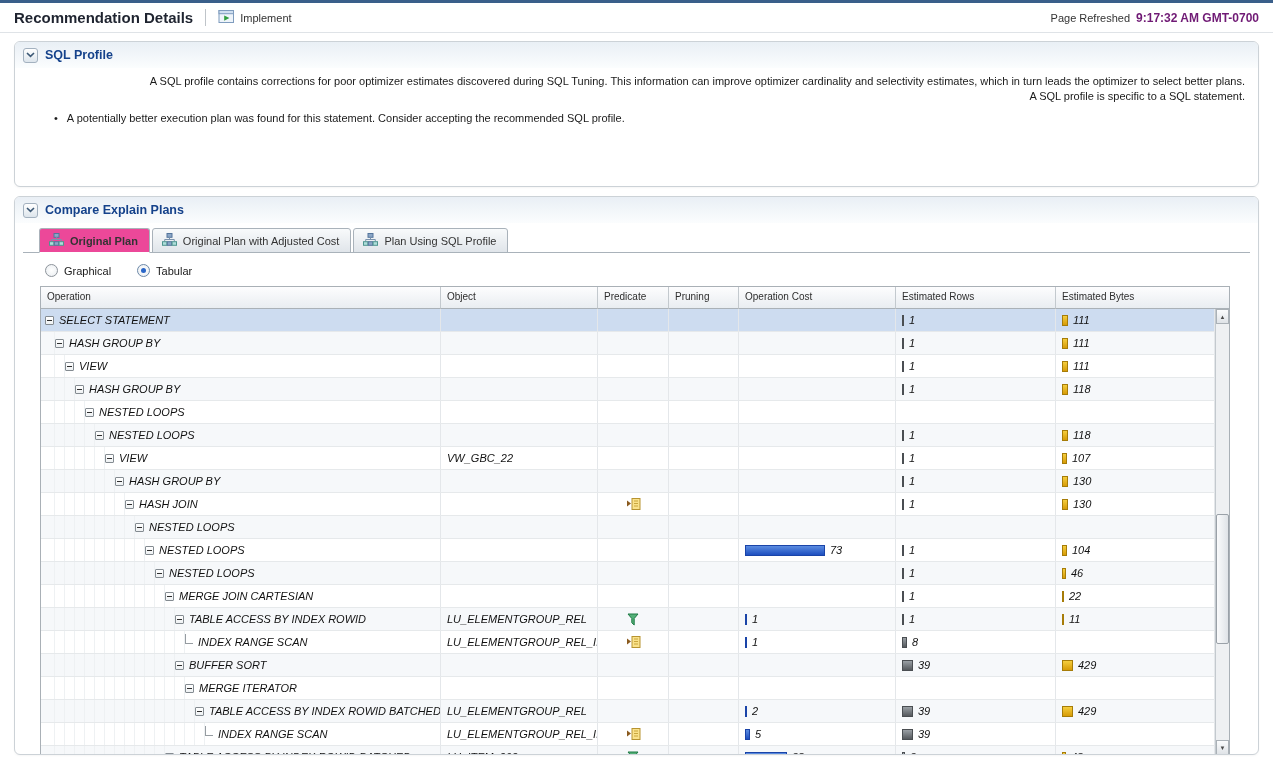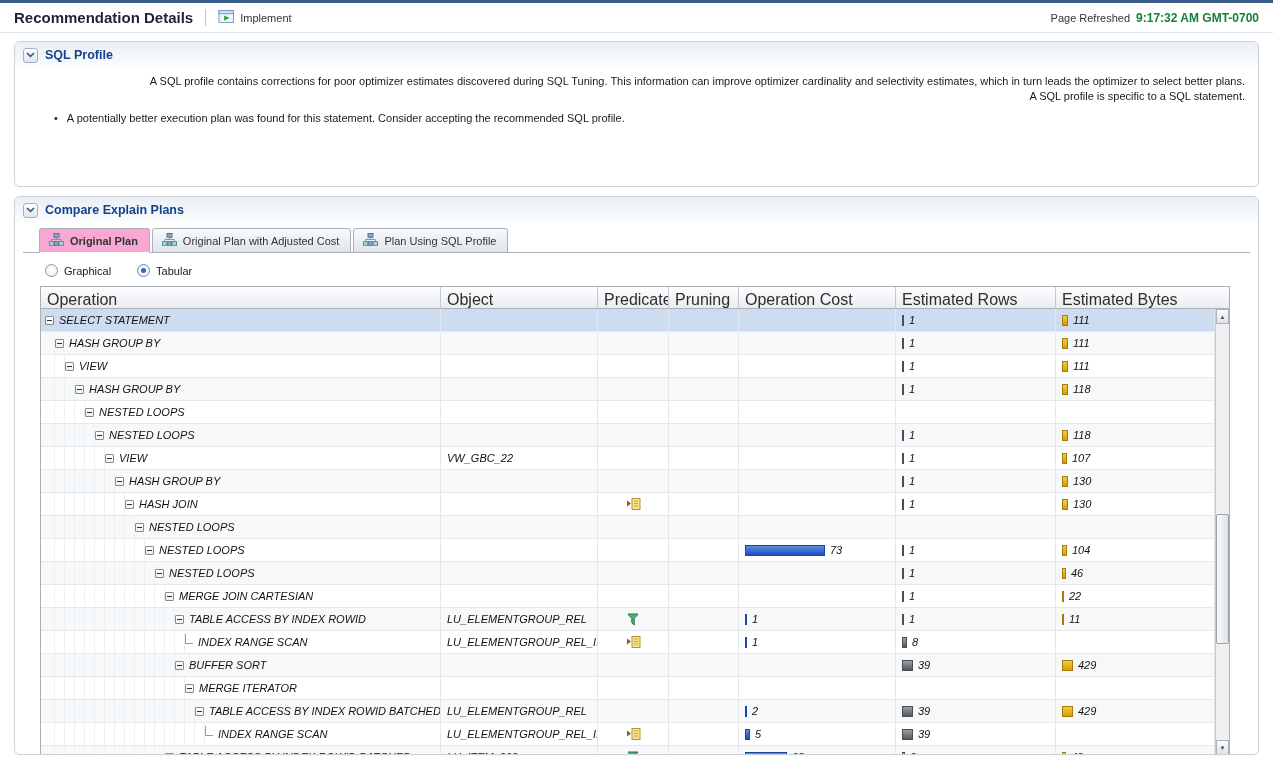--- a/index.html
+++ b/index.html
@@ -10,53 +10,53 @@
   }
   .top-accent { height:3px; background:#3a5f8a; }
 
   
   .page-header { height:30px; display:flex; align-items:center; padding:0 14px; border-bottom:1px solid #dfe3e7; background:#fff; }
   .page-title { font-size:15px; font-weight:bold; color:#1f2430; white-space:nowrap; }
   .hdr-divider { width:1px; height:17px; background:#bfc4c9; margin:0 12px; }
   .implement-btn { display:flex; align-items:center; gap:5px; cursor:pointer; color:#333; }
   .hdr-right { margin-left:auto; display:flex; align-items:baseline; gap:6px; }
   .refreshed-label { color:#333; }
-  .refreshed-time { font-weight:bold; font-size:12px; color:#15803d; }
+  .refreshed-time { font-weight:bold; font-size:12px; color:#701a75; }
 
   
   .panel { margin:0 14px; border:1px solid #ccd2d7; border-radius:6px; background:#fff; box-shadow:0 1px 2px rgba(0,0,0,.04); overflow:hidden; }
   .panel-hdr { height:26px; display:flex; align-items:center; padding:0 8px; background:linear-gradient(#e9eff5,#fbfdfe); }
   .disc { width:15px; height:15px; border:1px solid #a3b1bf; border-radius:3px; background:linear-gradient(#ffffff,#dde5ec); display:inline-flex; align-items:center; justify-content:center; margin-right:7px; cursor:pointer; flex:none; }
   .section-title { font-size:12.5px; font-weight:bold; color:#15428b; white-space:nowrap;text-align:center; }
 
   .panel-sqlprofile { margin-top:8px; height:146px; }
   .sql-body { padding:6px 13px 0 13px; line-height:15px;text-align:right; }
   .rec-heading { font-weight:bold; margin-top:14px; font-size:11.5px; }
   .rec-bullet { margin-top:7px; padding-left:26px; display:flex; }
   .rec-bullet .bullet { margin-right:9px; }
   .rec-bullet .bullet::before { content:"\2022"; }
 
   .panel-compare { margin-top:9px; height:559px; }
 
   
   .tabs { display:flex; align-items:flex-end; margin:5px 8px 0 8px; padding-left:16px; border-bottom:1px solid #a9b2ba; }
   .tab { display:flex; align-items:center; gap:6px; padding:4px 11px 4px 9px; border:1px solid #a9b2ba; border-radius:3px 3px 0 0; background:linear-gradient(#f8fafb,#e0e5ea); margin-right:2px; margin-bottom:-1px; color:#333; cursor:pointer; white-space:nowrap; }
-  .tab.active { background:#f9a8d4; font-weight:bold; border-bottom:1px solid #fff; }
+  .tab.active { background:#ec4899; font-weight:bold; border-bottom:1px solid #fff; }
 
   
   .view-options { display:flex; align-items:center; gap:26px; margin:11px 0 9px 30px; }
   .radio-opt { display:flex; align-items:center; gap:6px; cursor:pointer; }
   .radio { width:13px; height:13px; border-radius:50%; border:1px solid #8d949b; background:radial-gradient(#ffffff,#e9edf0); position:relative; flex:none; }
   .radio.sel { border-color:#6d89a9; }
   .radio.sel::after { content:""; position:absolute; left:3px; top:3px; width:5px; height:5px; border-radius:50%; background:#2a66c8; }
 
   
   .table-wrap { margin-left:25px; width:1190px; height:470px; border:1px solid #a9b0b6; position:relative; overflow:hidden; background:#fff; }
   .thead { display:flex; height:22px; width:1188px; }
-  .hcell { flex:none; padding:4px 6px; font-size:16px; color:#2e2e2e; background:linear-gradient(#fdfdfe,#e9edf1); border-right:1px solid #c3c9ce; border-bottom:1px solid #aab1b7; white-space:nowrap; overflow:hidden; }
+  .hcell { flex:none; padding:4px 6px; font-size:10px; color:#2e2e2e; background:linear-gradient(#fdfdfe,#e9edf1); border-right:1px solid #c3c9ce; border-bottom:1px solid #aab1b7; white-space:nowrap; overflow:hidden; }
   .hcell:last-child { border-right:none; }
 
   .tbody { width:1174px; }
   .trow { display:flex; height:23px; border-bottom:1px solid #e6e9eb; background:#fff;font-style:italic; }
   .trow.alt { background:#f6f8fa; }
   .trow.sel { background:#cddcf0; }
   .cell { flex:none; border-right:1px solid #e4e7ea; padding:0 6px; display:flex; align-items:center; font-size:11px; color:#111; white-space:nowrap; overflow:hidden; }
   .c-op   { width:400px; padding-left:4px; }
   .c-obj  { width:157px; }
   .c-pred { width:71px; justify-content:center; }

